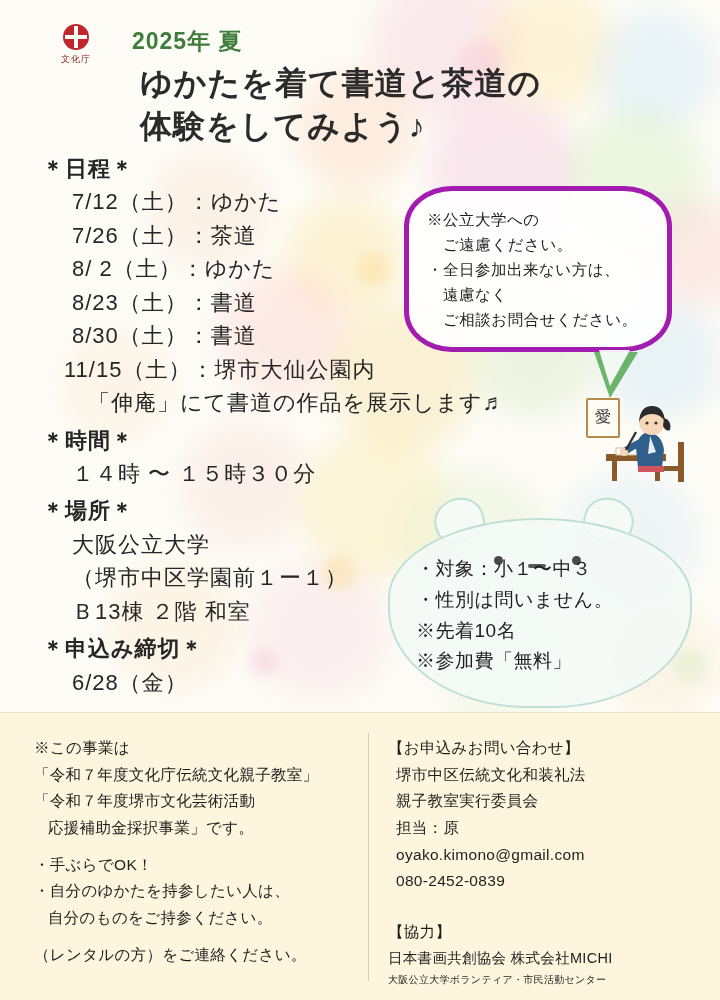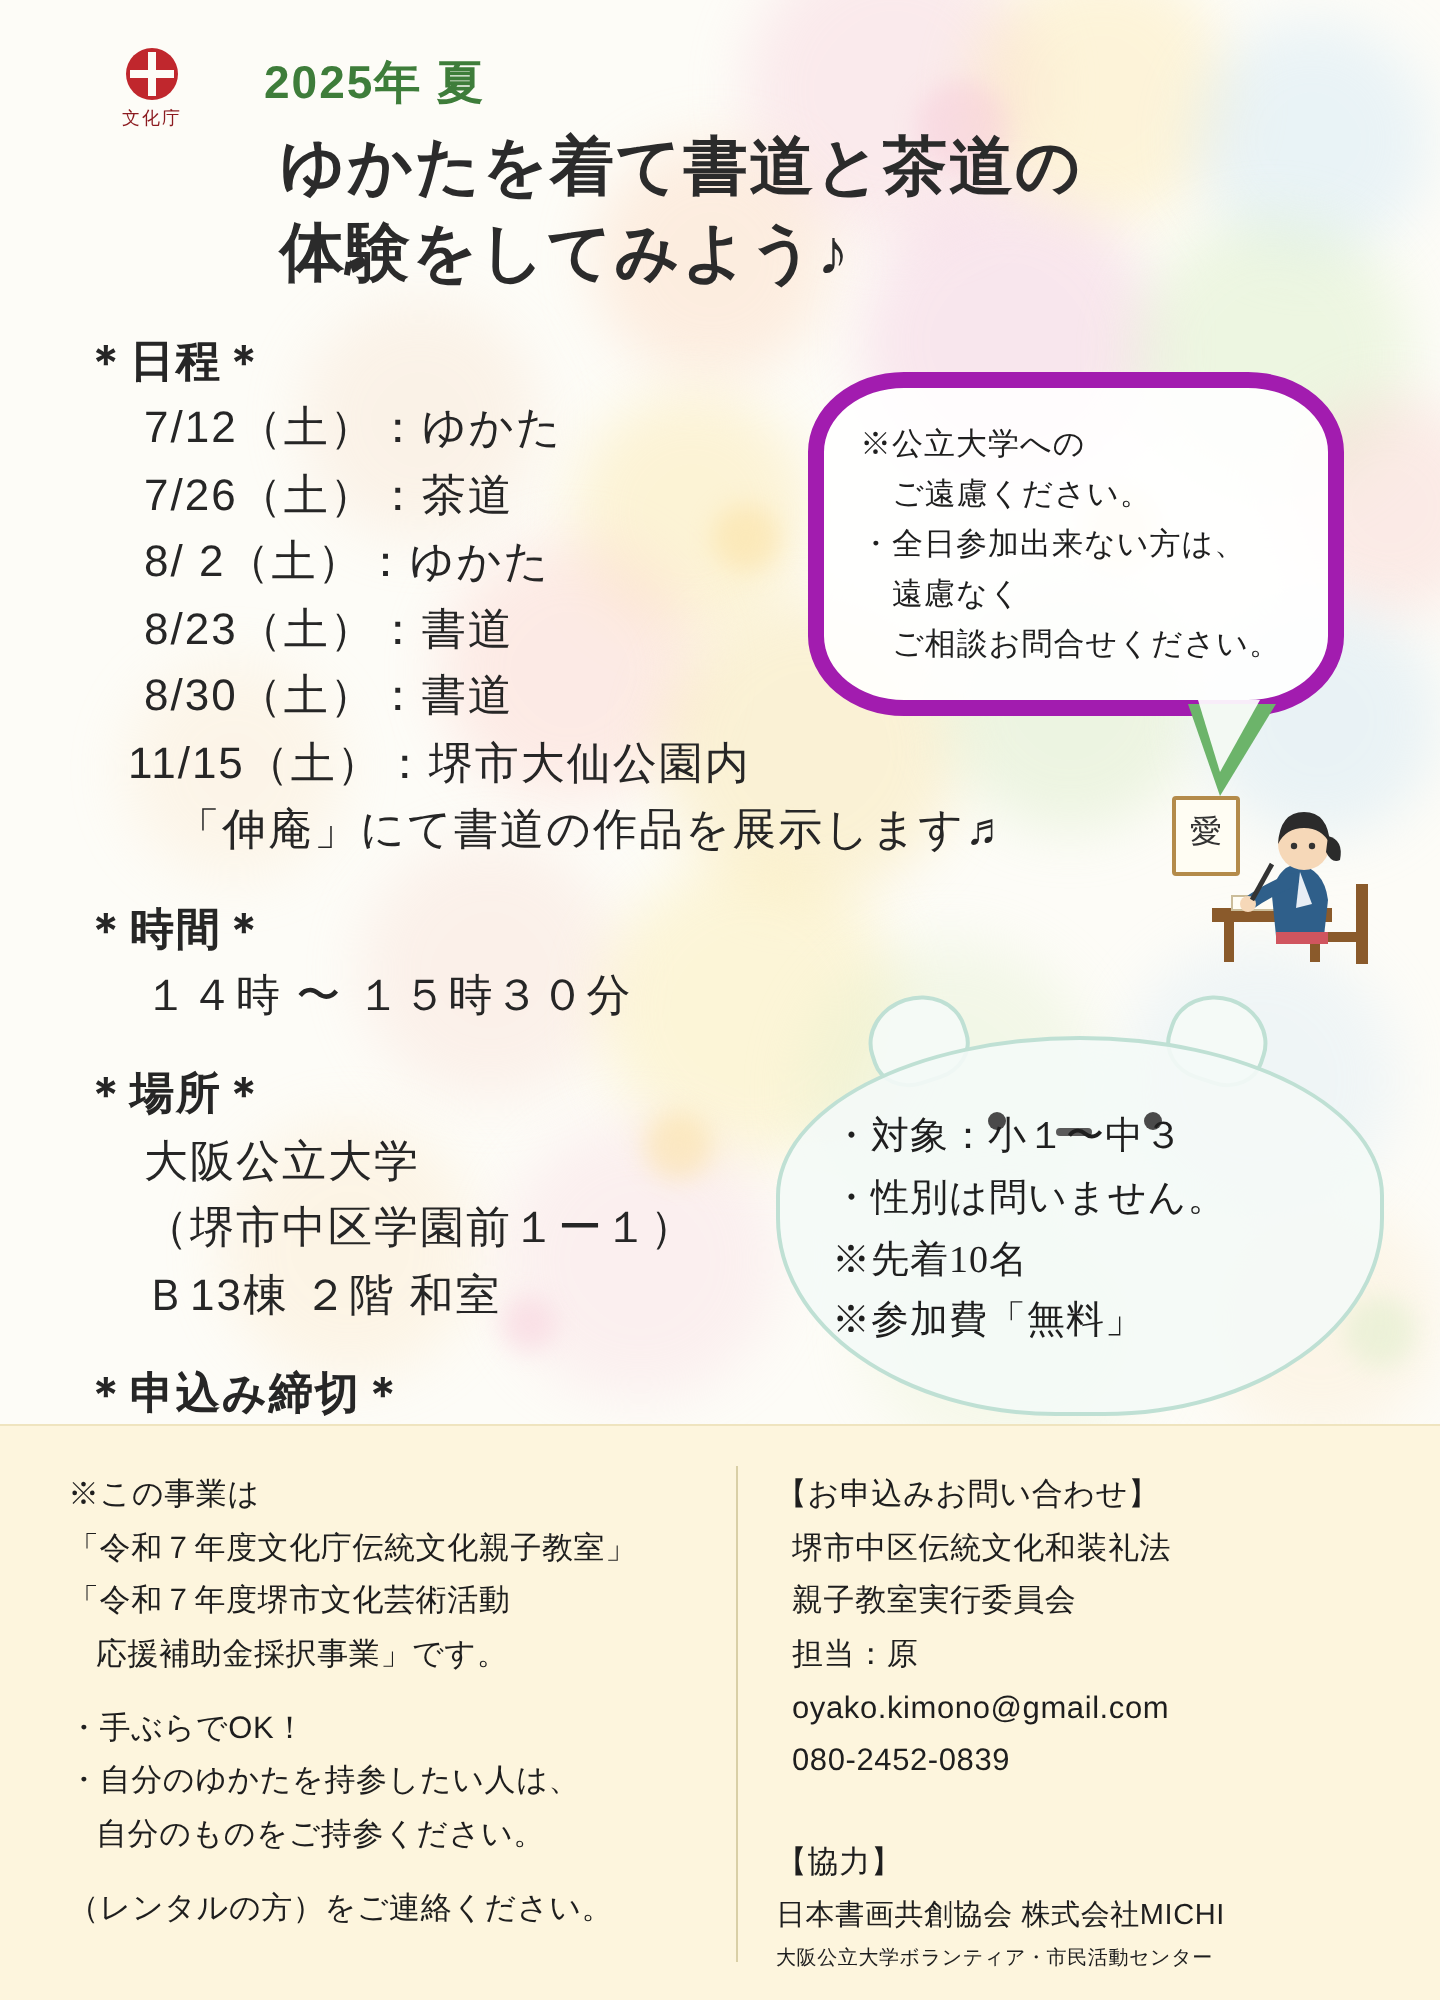--- a/index.html
+++ b/index.html
@@ -101,21 +101,21 @@
     top: 148px;
     width: 430px;
     color: #262626;
     font-size: 22px;
     line-height: 1.52;
     letter-spacing: 1px;
   }
   .body-text .sec {
     font-size: 22px;
     font-weight: bold;
-    margin-top: 16px;
+    margin-top: 4px;
   }
   .body-text .row {
     padding-left: 30px;
     white-space: nowrap;
   }
   .body-text .row.wide {
     padding-left: 22px;
   }
   .body-text .row.ind {
     padding-left: 46px;
@@ -123,21 +123,21 @@
 
   
   .balloon {
     position: absolute;
     left: 404px;
     top: 186px;
     width: 268px;
     box-sizing: border-box;
     padding: 16px 14px 14px 18px;
     background: rgba(255,255,255,0.88);
-    border: 8px solid #a21caf;
+    border: 5px solid #a21caf;
     border-radius: 48px / 40px;
     font-size: 15.5px;
     line-height: 1.62;
     color: #1f1f1f;
     letter-spacing: 0.5px;
   }
   .balloon .ind { padding-left: 16px; }
   .balloon-tail {
     position: absolute;
     left: 594px;
@@ -178,21 +178,20 @@
     line-height: 34px;
   }
 
   
   .cat-wrap {
     position: absolute;
     left: 388px;
     top: 492px;
     width: 300px;
     height: 212px;
-    font-family: Liberation Serif, serif;
   }
   .cat-body {
     position: absolute;
     left: 0; top: 26px;
     width: 300px; height: 186px;
     background: rgba(244,250,247,0.9);
     border: 2px solid #bfe0d4;
     border-radius: 50% 50% 46% 46% / 42% 42% 52% 52%;
   }
   .cat-ear {

